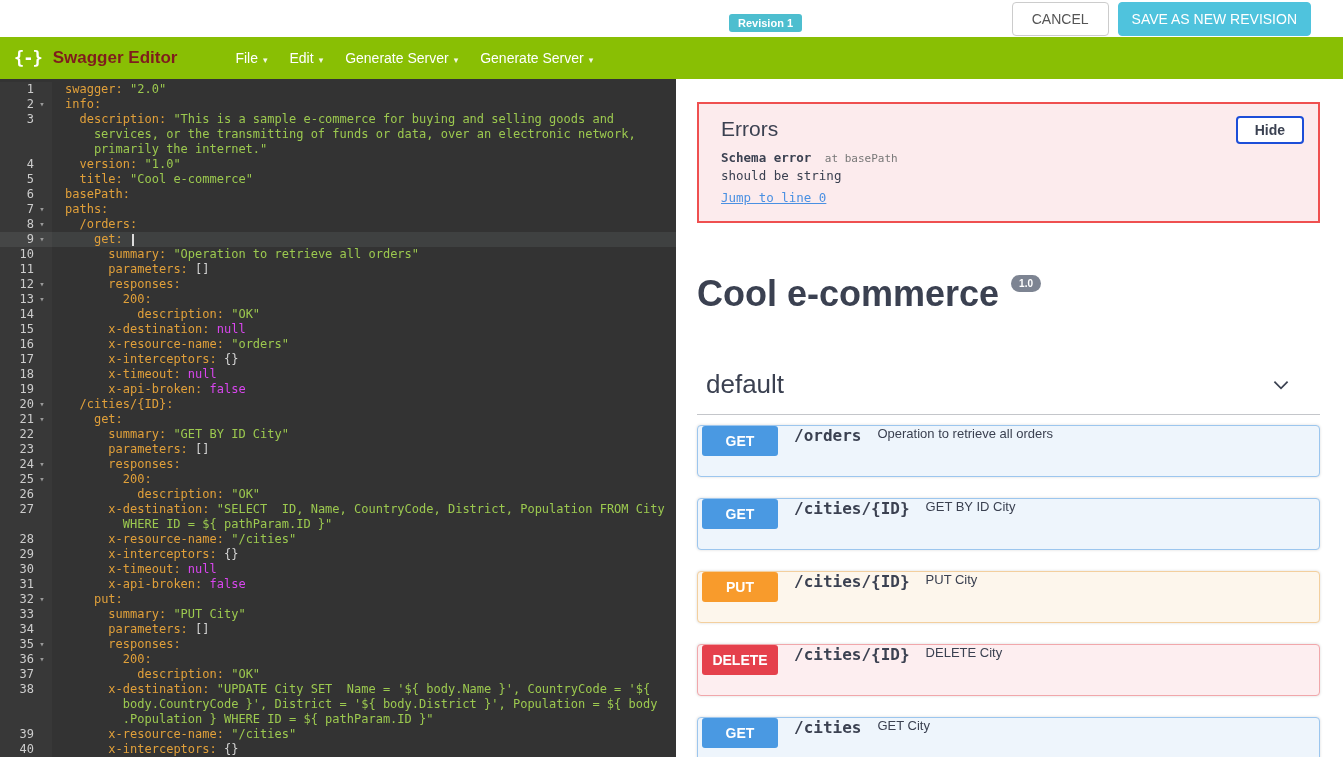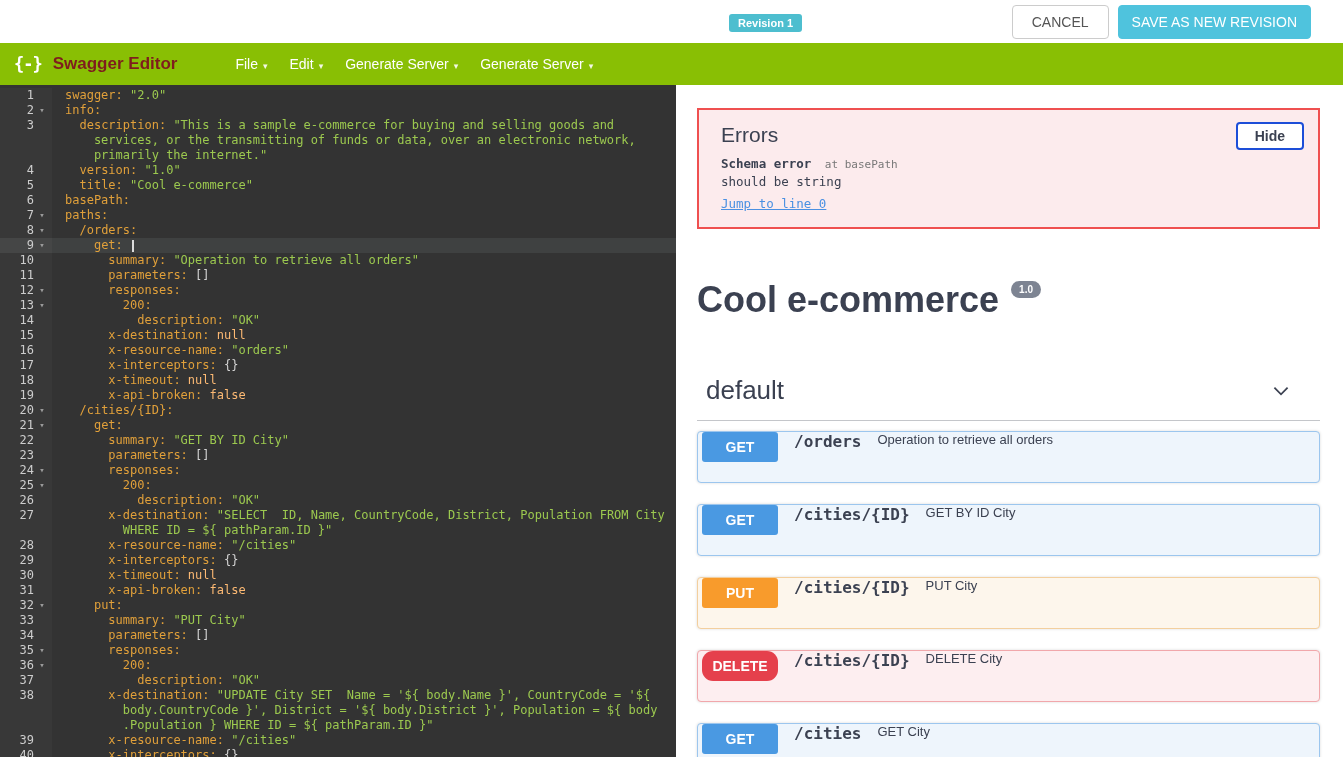--- a/index.html
+++ b/index.html
@@ -1,21 +1,21 @@
 <!DOCTYPE html>
 <html style="--brand-green: #89bf04; --save-button-cyan: #4fc3dd; --revision-badge-teal: #4dbecf; --error-red: #ef5050; --link-blue: #4a90e2; --text-dark: #3b4151; --version-badge-gray: #7d8492;"><head>
 <meta charset="utf-8">
 <style>
   * { margin:0; padding:0; box-sizing:border-box; }
   html,body { width:1343px; height:757px; overflow:hidden; background:#fff;
               font-family:"Liberation Sans", sans-serif; }
   .page { width:1343px; height:757px; overflow:hidden; display:flex; flex-direction:column; }
 
   
-  .topbar { height:43px; background:#fff; position:relative; display:flex; align-items:center; flex:none; }
+  .topbar { height:37px; background:#fff; position:relative; display:flex; align-items:center; flex:none; }
   .revision-badge { position:absolute; left:729px; top:14px; background:var(--revision-badge-teal,#4dbecf);
                     color:#fff; font-size:11px; font-weight:bold; padding:3px 9px; border-radius:3px; }
   .topbar-actions { margin-left:auto; margin-right:32px; display:flex; gap:9px; }
   .btn { font-family:inherit; cursor:pointer; font-size:14px; border-radius:4px; }
   .btn-cancel { background:#fff; border:1px solid #ccc; color:#555; padding:8px 19px; }
   .btn-save { background:var(--save-button-cyan,#4fc3dd); border:1px solid var(--save-button-cyan,#4fc3dd);
               color:#fff; padding:8px 13px; }
 
   
   .header { height:42px; background:var(--brand-green,#89bf04); display:flex; align-items:center;
@@ -35,21 +35,21 @@
   .ed-row { display:flex; }
   .ed-row.active { background:#3f4141; }
   .gut { flex:none; width:52px; background:#383838; color:#cdcdcd; display:flex; }
   .ed-row.active .gut { background:#454646; }
   .num { flex:none; width:34px; text-align:right; }
   .fold { flex:none; width:16px; color:#9a9a9a; font-size:9px; line-height:15px; text-align:center; cursor:pointer; }
   .code { white-space:pre; padding-left:13px; flex:1; }
   .tk-p { color:#d4d4d4; }
   .tk-k { color:#e1a03a; }
   .tk-s { color:#9cc94f; }
-  .tk-c { color:#fdba74; }
+  .tk-c { color:#d946ef; }
   .cursor { display:inline-block; width:2px; height:12px; background:#dcdcdc; vertical-align:middle; margin-left:2px; }
 
   
   .preview { flex:1; background:#fff; padding:23px 23px 0 21px; overflow:hidden; color:var(--text-dark,#3b4151); }
 
   .errors-box { border:2px solid var(--error-red,#ef5050); background:#fcebed; border-radius:0;
                 padding:13px 16px 15px 22px; position:relative; }
   .errors-title { font-size:21px; font-weight:500; }
   .hide-btn { position:absolute; top:12px; right:14px; background:#fff; border:2px solid #1d4ed8;
               border-radius:4px; font-family:inherit; font-size:14px; font-weight:bold;
@@ -461,21 +461,21 @@
             <span class="op-badge" style="background: rgb(74, 153, 226);">GET</span>
             <span class="op-path">/cities/{ID}</span>
             <span class="op-summary">GET BY ID City</span>
           </div>
           <div class="opblock" style="border-color: rgb(243, 207, 158); background: rgb(253, 246, 236);">
             <span class="op-badge" style="background: rgb(248, 155, 44);">PUT</span>
             <span class="op-path">/cities/{ID}</span>
             <span class="op-summary">PUT City</span>
           </div>
           <div class="opblock" style="border-color: rgb(241, 167, 171); background: rgb(253, 238, 240);">
-            <span class="op-badge" style="background: rgb(229, 64, 76); border-radius: 11px;">DELETE</span>
+            <span class="op-badge" style="background: rgb(229, 64, 76);">DELETE</span>
             <span class="op-path">/cities/{ID}</span>
             <span class="op-summary">DELETE City</span>
           </div>
           <div class="opblock" style="border-color: rgb(156, 198, 238); background: rgb(238, 245, 252);">
             <span class="op-badge" style="background: rgb(74, 153, 226);">GET</span>
             <span class="op-path">/cities</span>
             <span class="op-summary">GET City</span>
           </div>
         </div>
 

